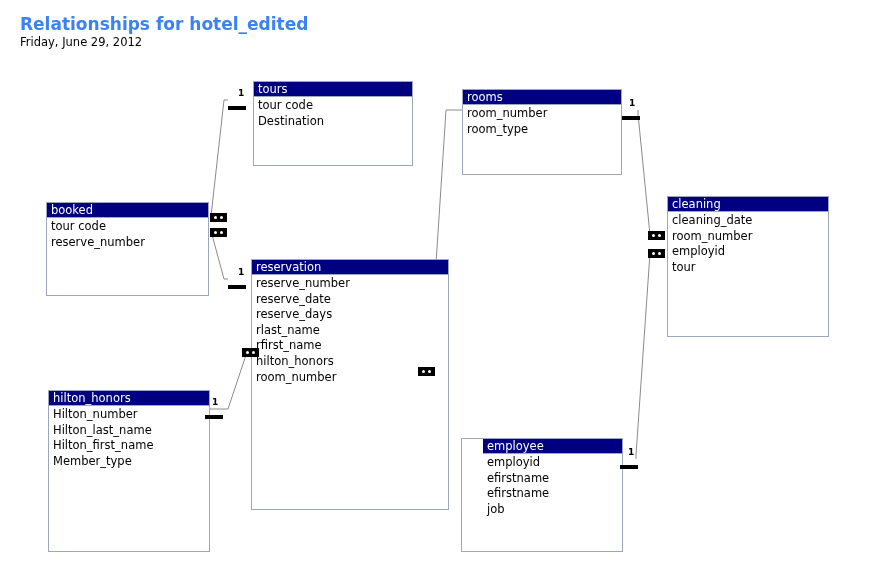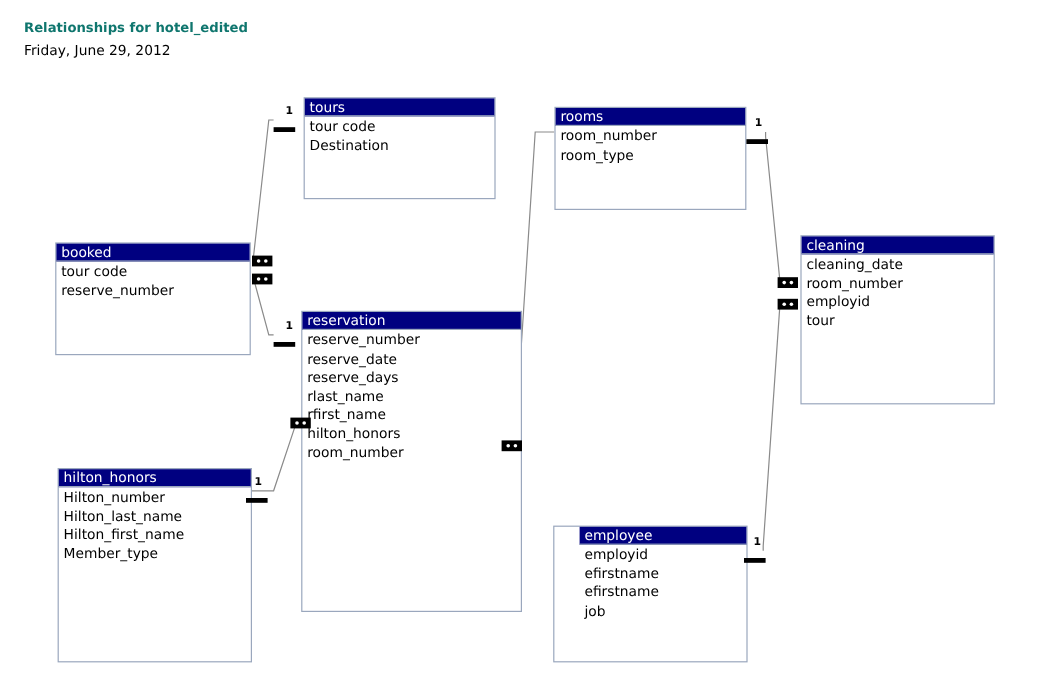--- a/index.html
+++ b/index.html
@@ -19,23 +19,23 @@
     left: 0; top: 0;
     width: 875px;
     height: 575px;
   }
   .header-block {
     position: absolute;
     left: 20px;
     top: 16px;
   }
   .report-title {
-    font-size: 11px;
+    font-size: 17px;
     font-weight: bold;
-    color: #0f766e;
+    color: #3b82f6;
     line-height: 16px;
     white-space: nowrap;
   }
   .report-date {
     font-size: 11.5px;
     font-weight: normal;
     color: #000000;
     line-height: 16px;
     white-space: nowrap;
     margin-top: 2px;
@@ -178,21 +178,21 @@
       </div>
       <div class="entity" style="left: 667px; top: 196px; width: 162px; height: 141px;">
         <div class="entity-header">cleaning</div>
         <div class="entity-fields">
           <div class="entity-field">cleaning_date</div>
           <div class="entity-field">room_number</div>
           <div class="entity-field">employid</div>
           <div class="entity-field">tour</div>
         </div>
       </div>
-      <div class="entity" style="left: 251px; top: 259px; width: 184px; height: 251px;">
+      <div class="entity" style="left: 251px; top: 259px; width: 198px; height: 251px;">
         <div class="entity-header">reservation</div>
         <div class="entity-fields">
           <div class="entity-field">reserve_number</div>
           <div class="entity-field">reserve_date</div>
           <div class="entity-field">reserve_days</div>
           <div class="entity-field">rlast_name</div>
           <div class="entity-field">rfirst_name</div>
           <div class="entity-field">hilton_honors</div>
           <div class="entity-field">room_number</div>
         </div>

